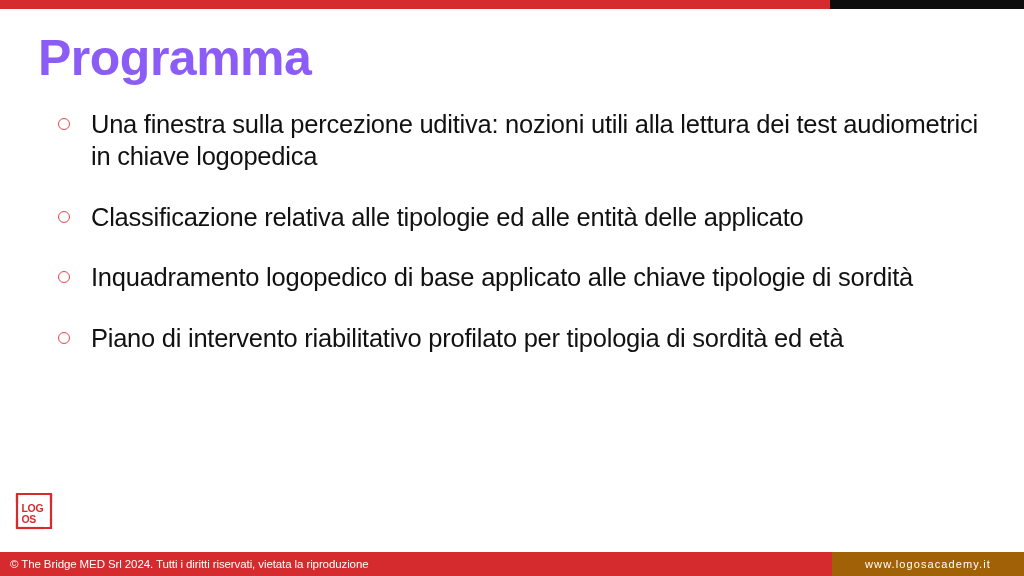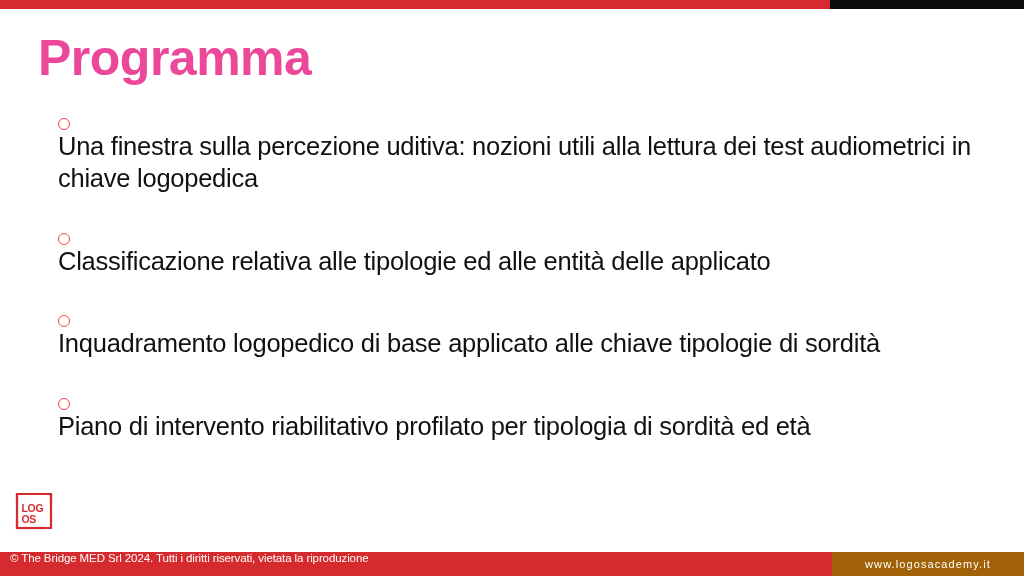--- a/index.html
+++ b/index.html
@@ -33,41 +33,40 @@
     flex: 1;
     height: 100%;
     background: #0d0d0d;
   }
 
   
   .slide-title {
     position: absolute;
     left: 38px;
     top: 32px;
-    color: #ec4899;
+    color: #8b5cf6;
     font-family: "Liberation Sans", sans-serif;
     font-size: 50px;
     font-weight: bold;
     letter-spacing: -0.5px;
     line-height: 1.05;
     white-space: nowrap;
   }
 
   
   .bullet-list {
     position: absolute;
     left: 58px;
     top: 108px;
     width: 920px;
   }
   .bullet-item {
     display: flex;
     align-items: flex-start;
     margin-bottom: 28px;
-    flex-direction: column;
   }
   .bullet-item:last-child {
     margin-bottom: 0;
   }
   .bullet-marker {
     flex: 0 0 auto;
     width: 12px;
     height: 12px;
     border: 1.6px solid #e8484c;
     border-radius: 50%;
@@ -102,20 +101,21 @@
     bottom: 0;
     width: 1024px;
     height: 24px;
     display: flex;
   }
   .bottom-bar-red {
     width: 832px;
     height: 100%;
     background: #d52b2f;
     display: flex;
+    align-items: center;
   }
   .bottom-bar-black {
     flex: 1;
     height: 100%;
     background: #a16207;
     display: flex;
     align-items: center;
     justify-content: center;
   }
   .copyright-text {

